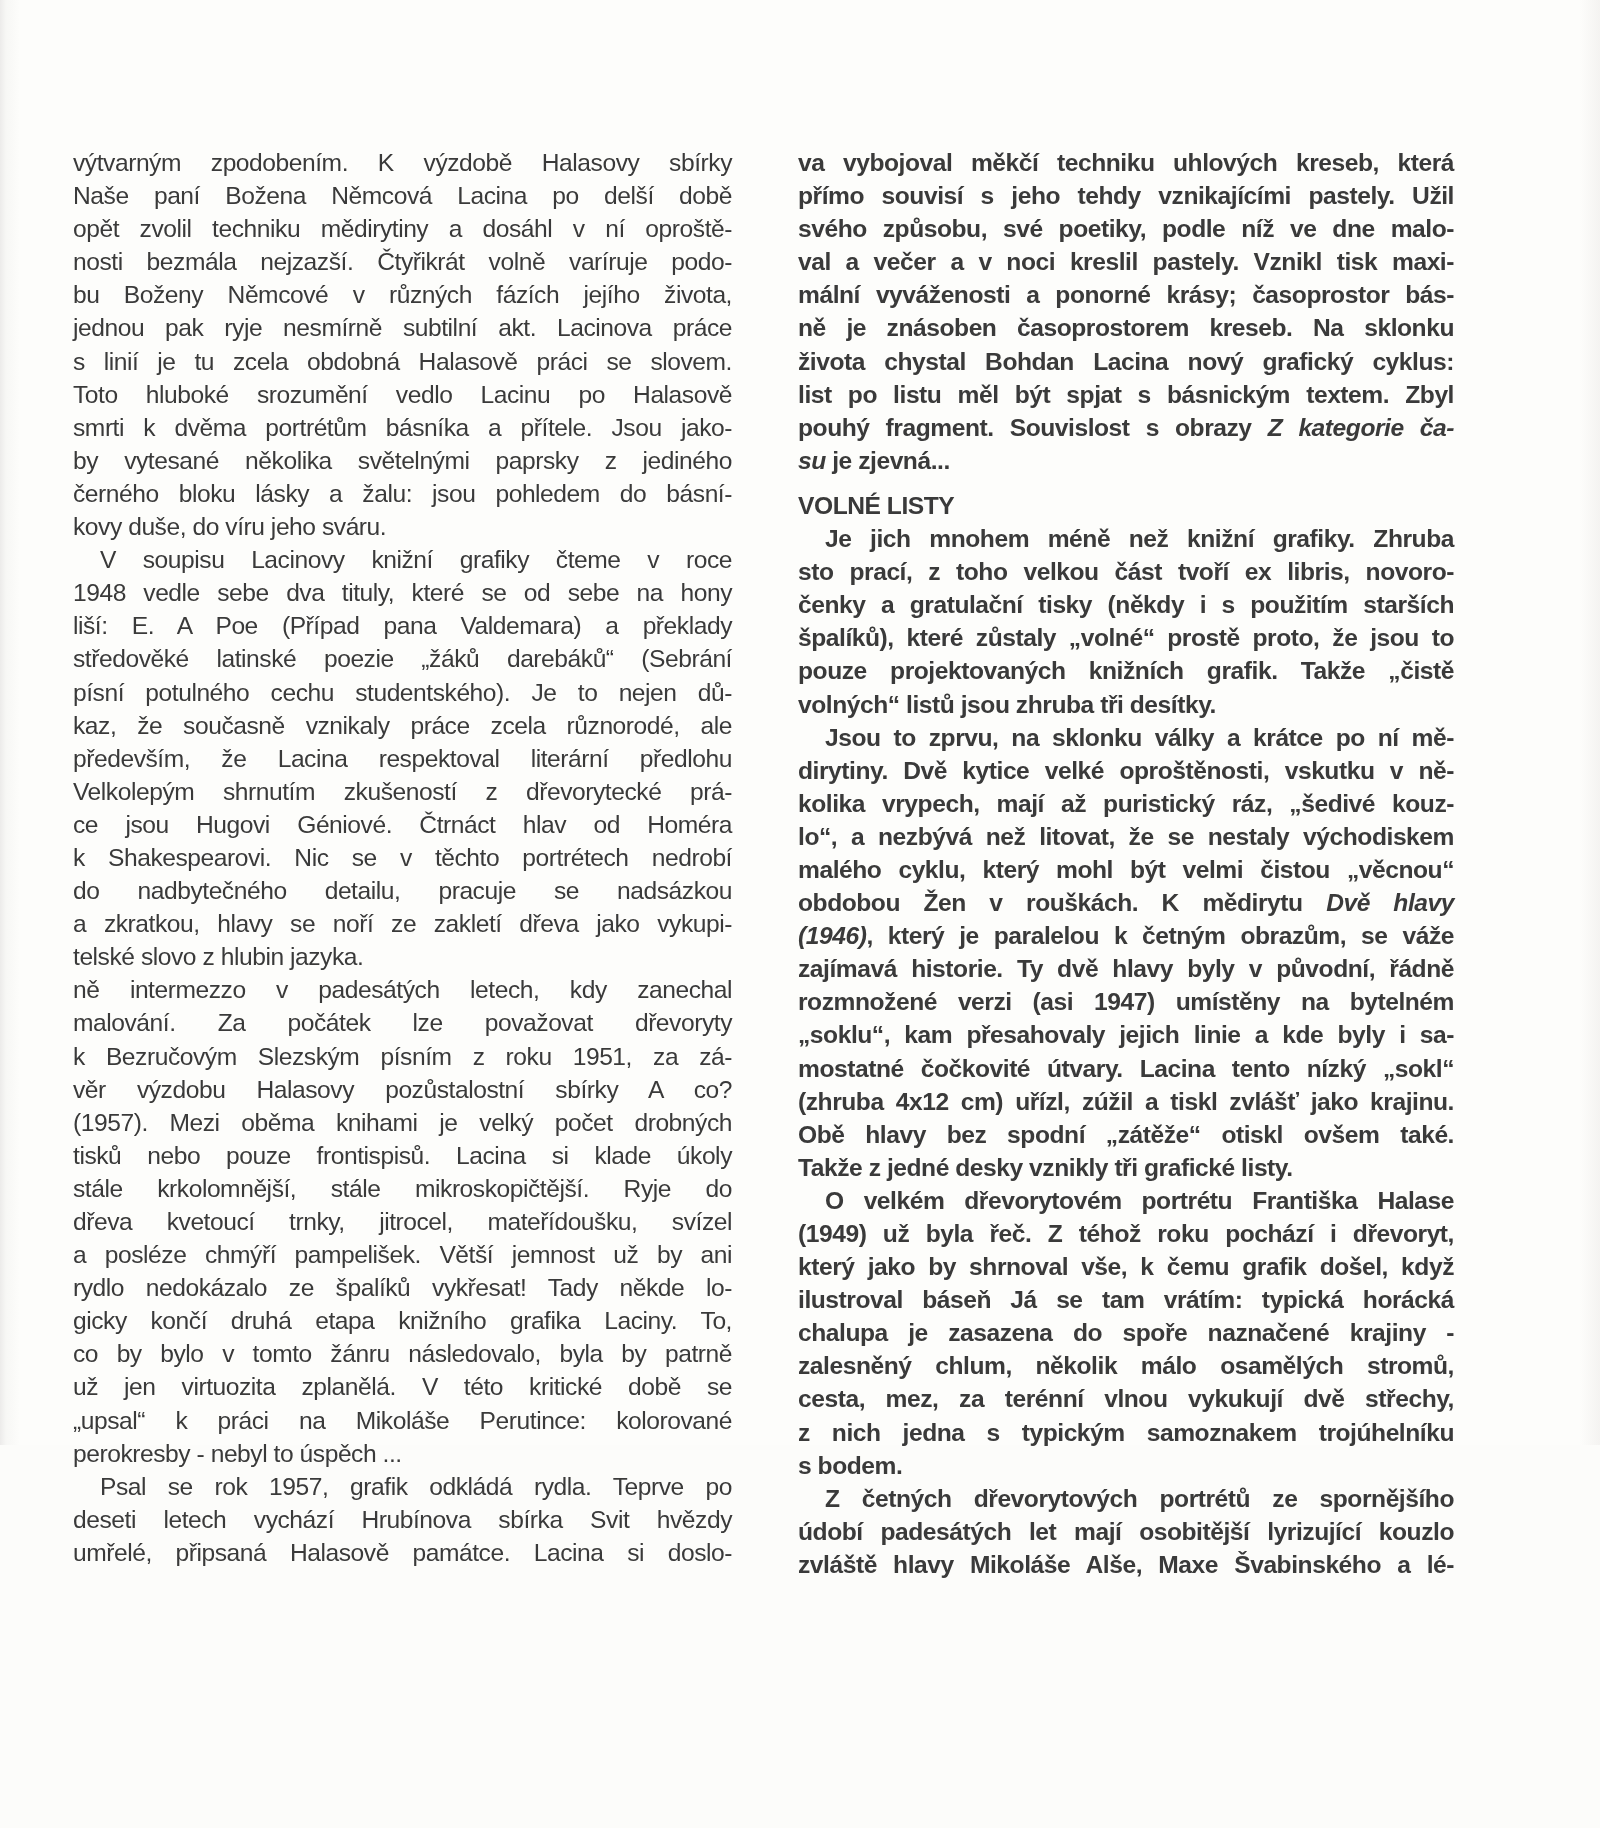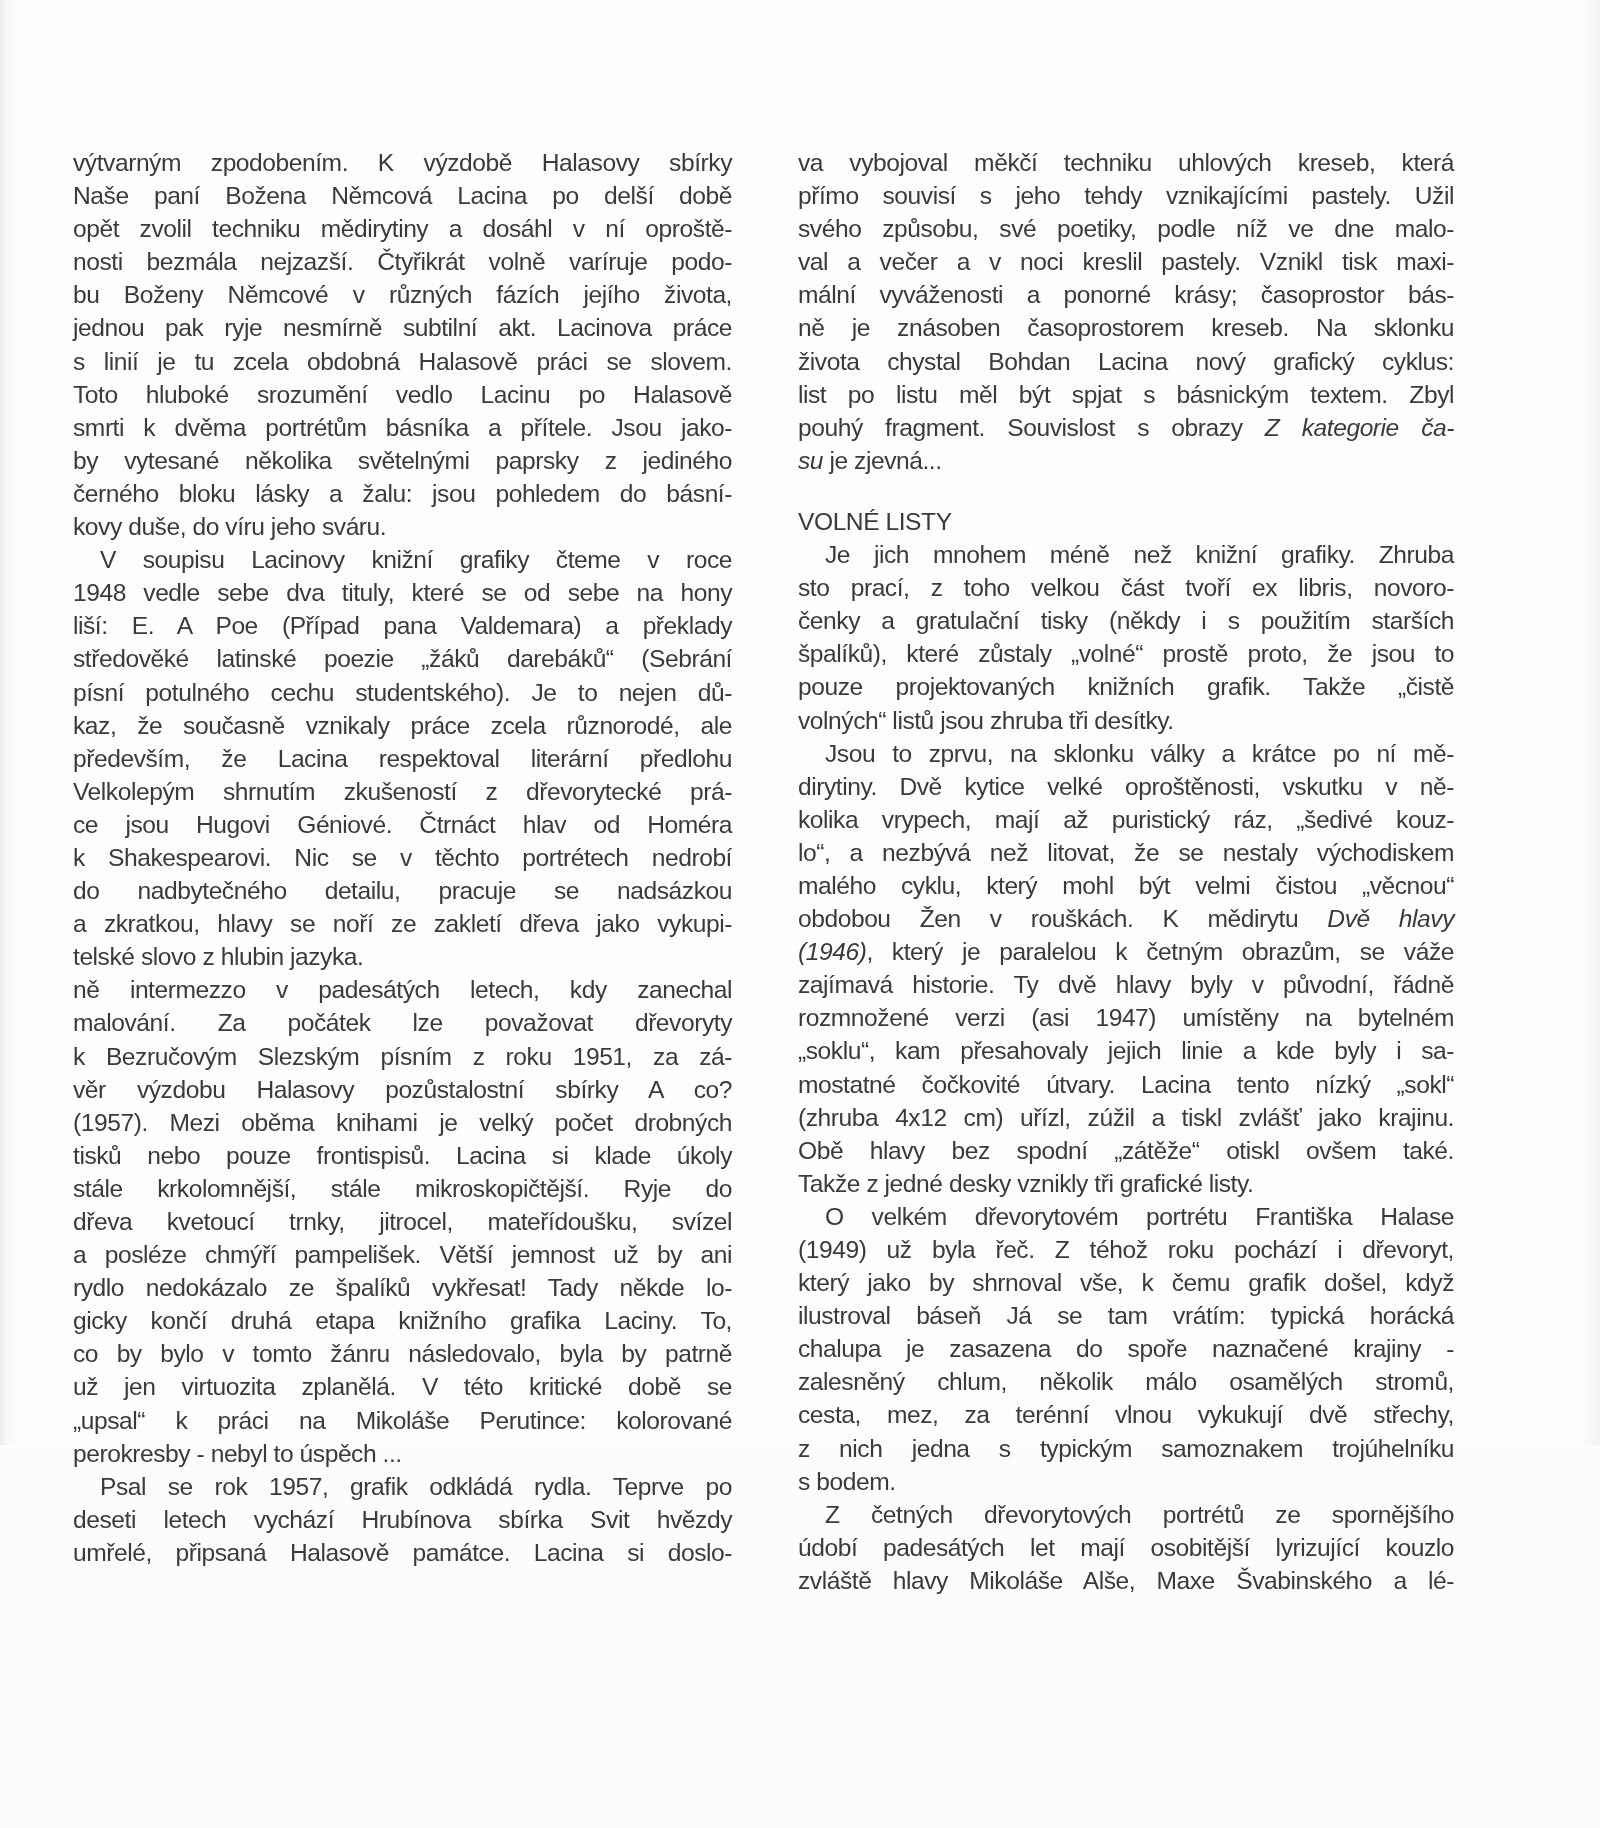--- a/index.html
+++ b/index.html
@@ -25,34 +25,34 @@
     top: 146px;
     width: 659px;
     font-family: "Liberation Sans", sans-serif;
     font-size: 24.6px;
     line-height: 33.1px;
     color: #3a3a3a;
     letter-spacing: -0.45px;
     word-spacing: 0px;
   }
   .col-left { left: 73px; }
-  .col-right { left: 798px; width: 656px; }
+  .col-right { left: 798px; width: 656px; font-weight: bold; }
   .line {
     display: block;
     text-align: justify;
     text-align-last: justify;
     white-space: nowrap;
     height: 33.1px;
     overflow: visible;
   }
   .line.last {
     text-align-last: left;
   }
   .line.indent { padding-left: 27px; }
-  .line.gap-before { margin-top: 28px; }
+  .line.gap-before { margin-top: 12px; }
   .heading {
     display: block;
     height: 33.1px;
     text-align-last: left;
   }
   em { font-style: italic; }
 </style>
 </head>
 <body>
 

